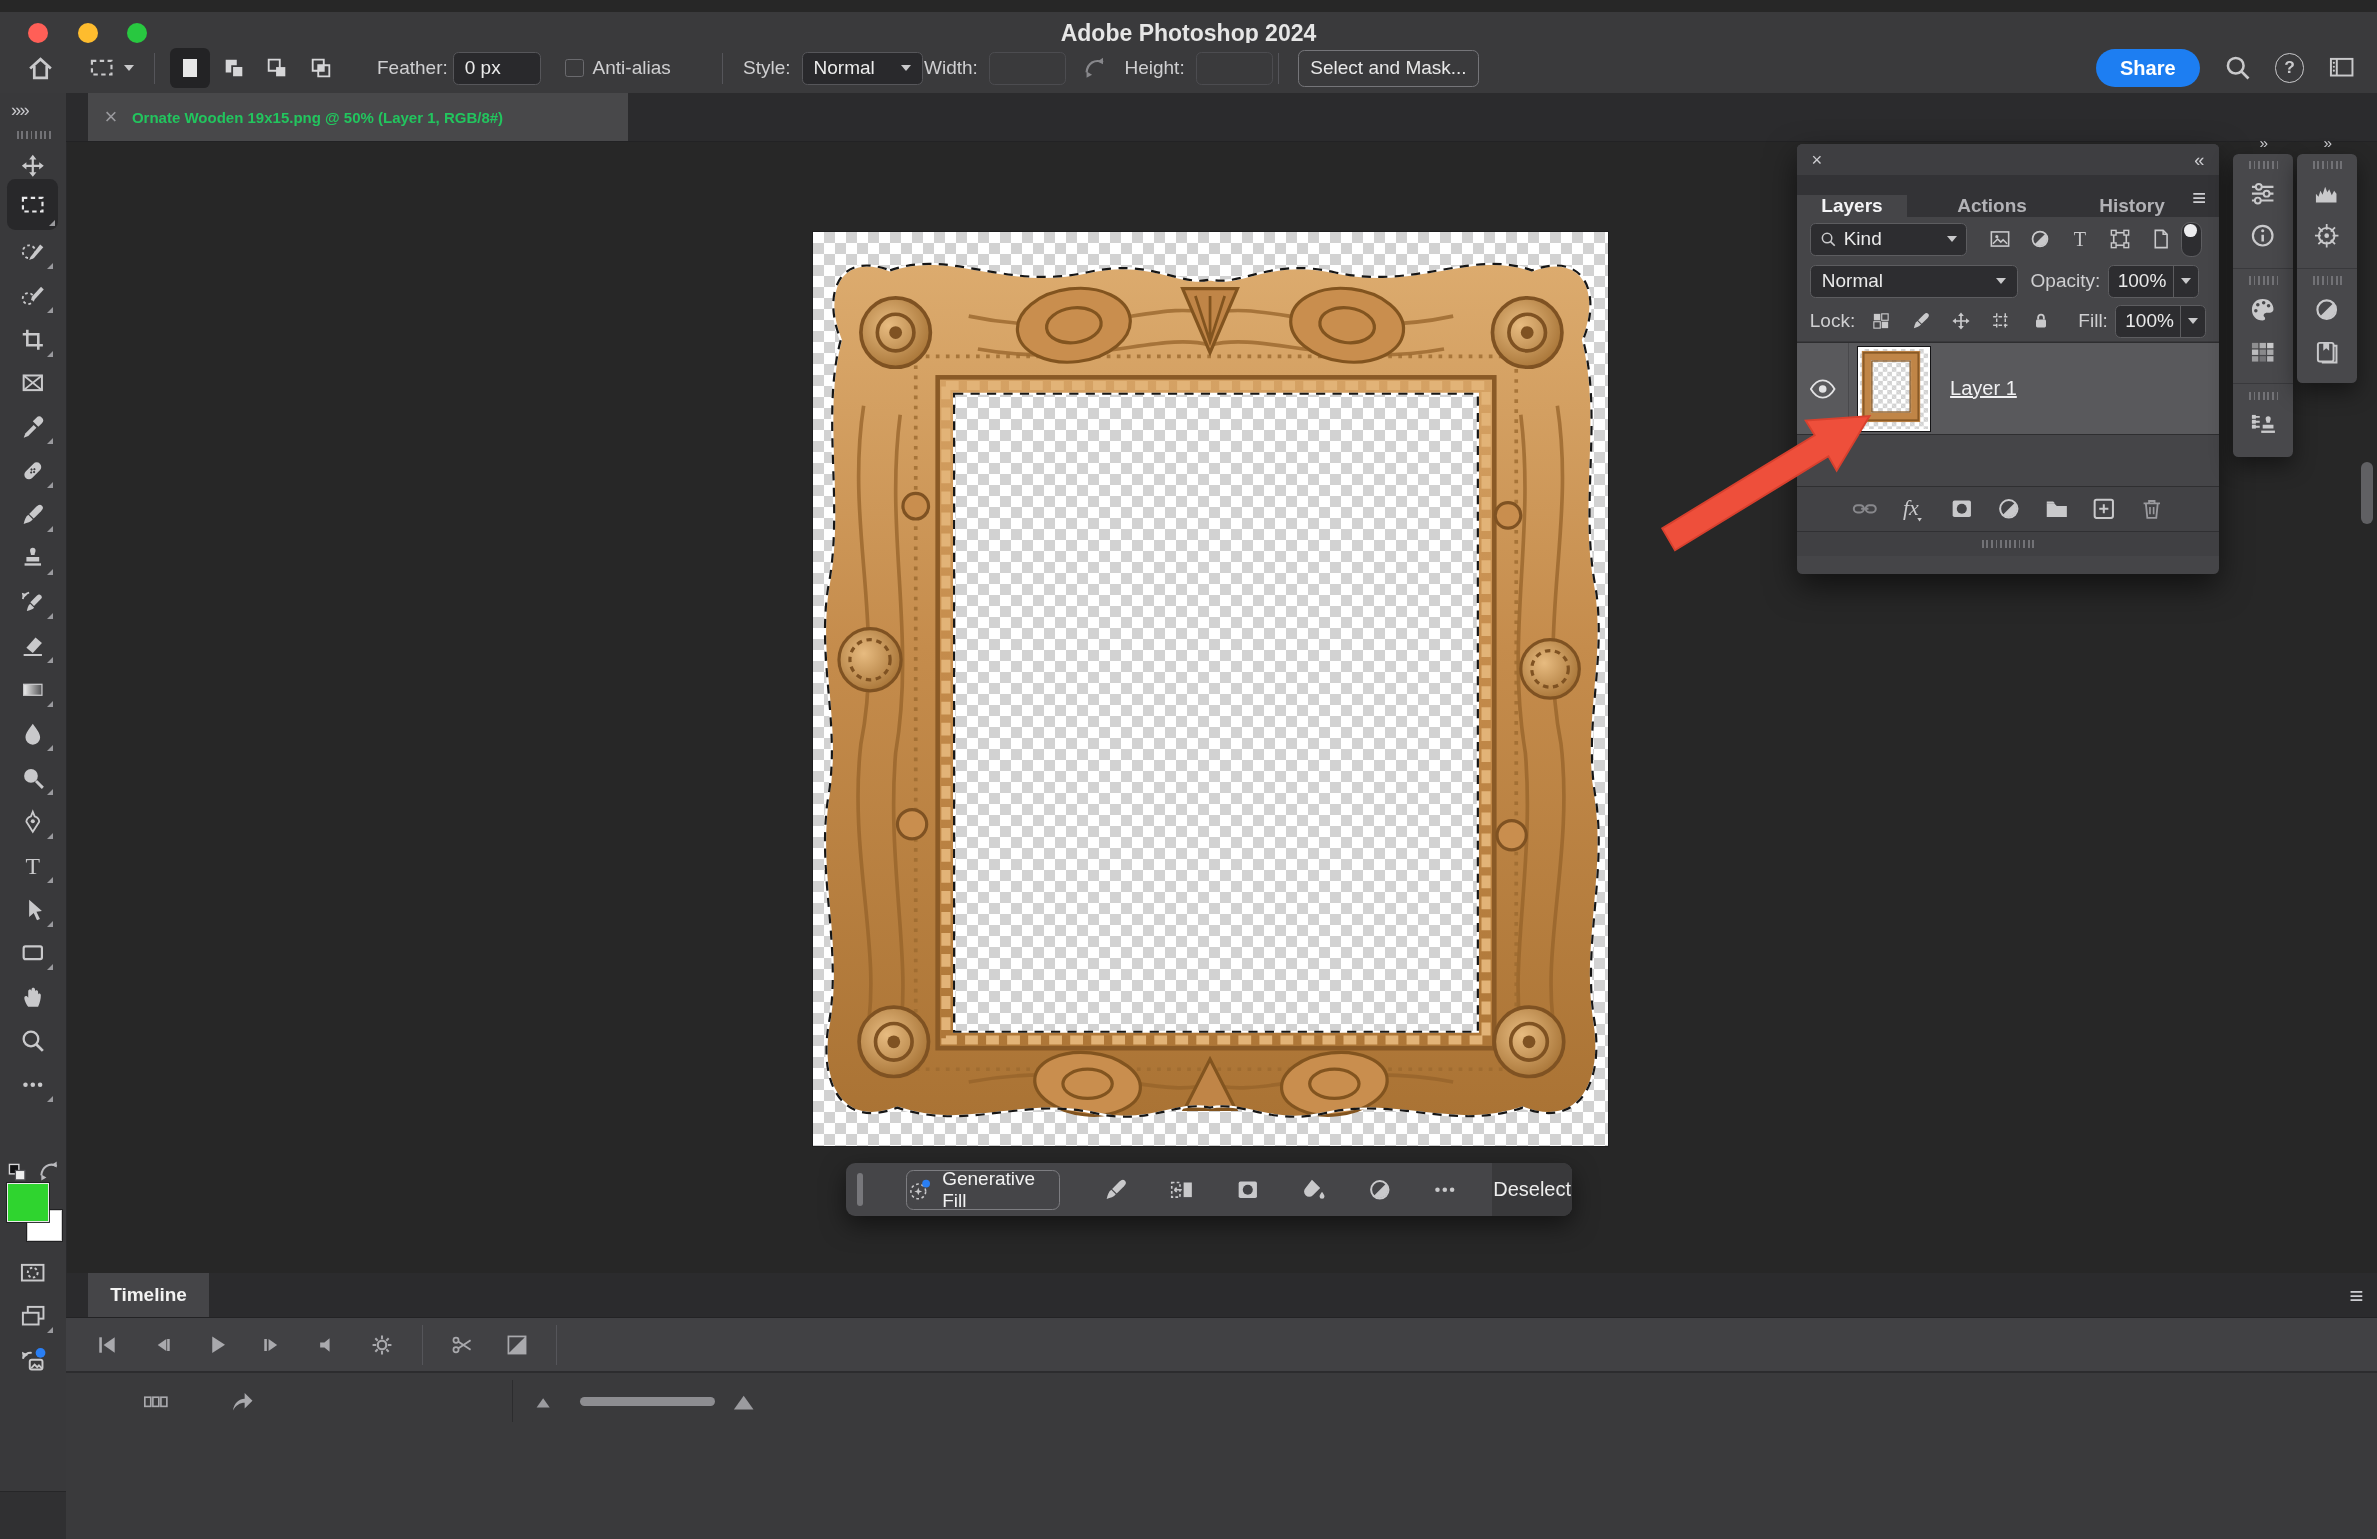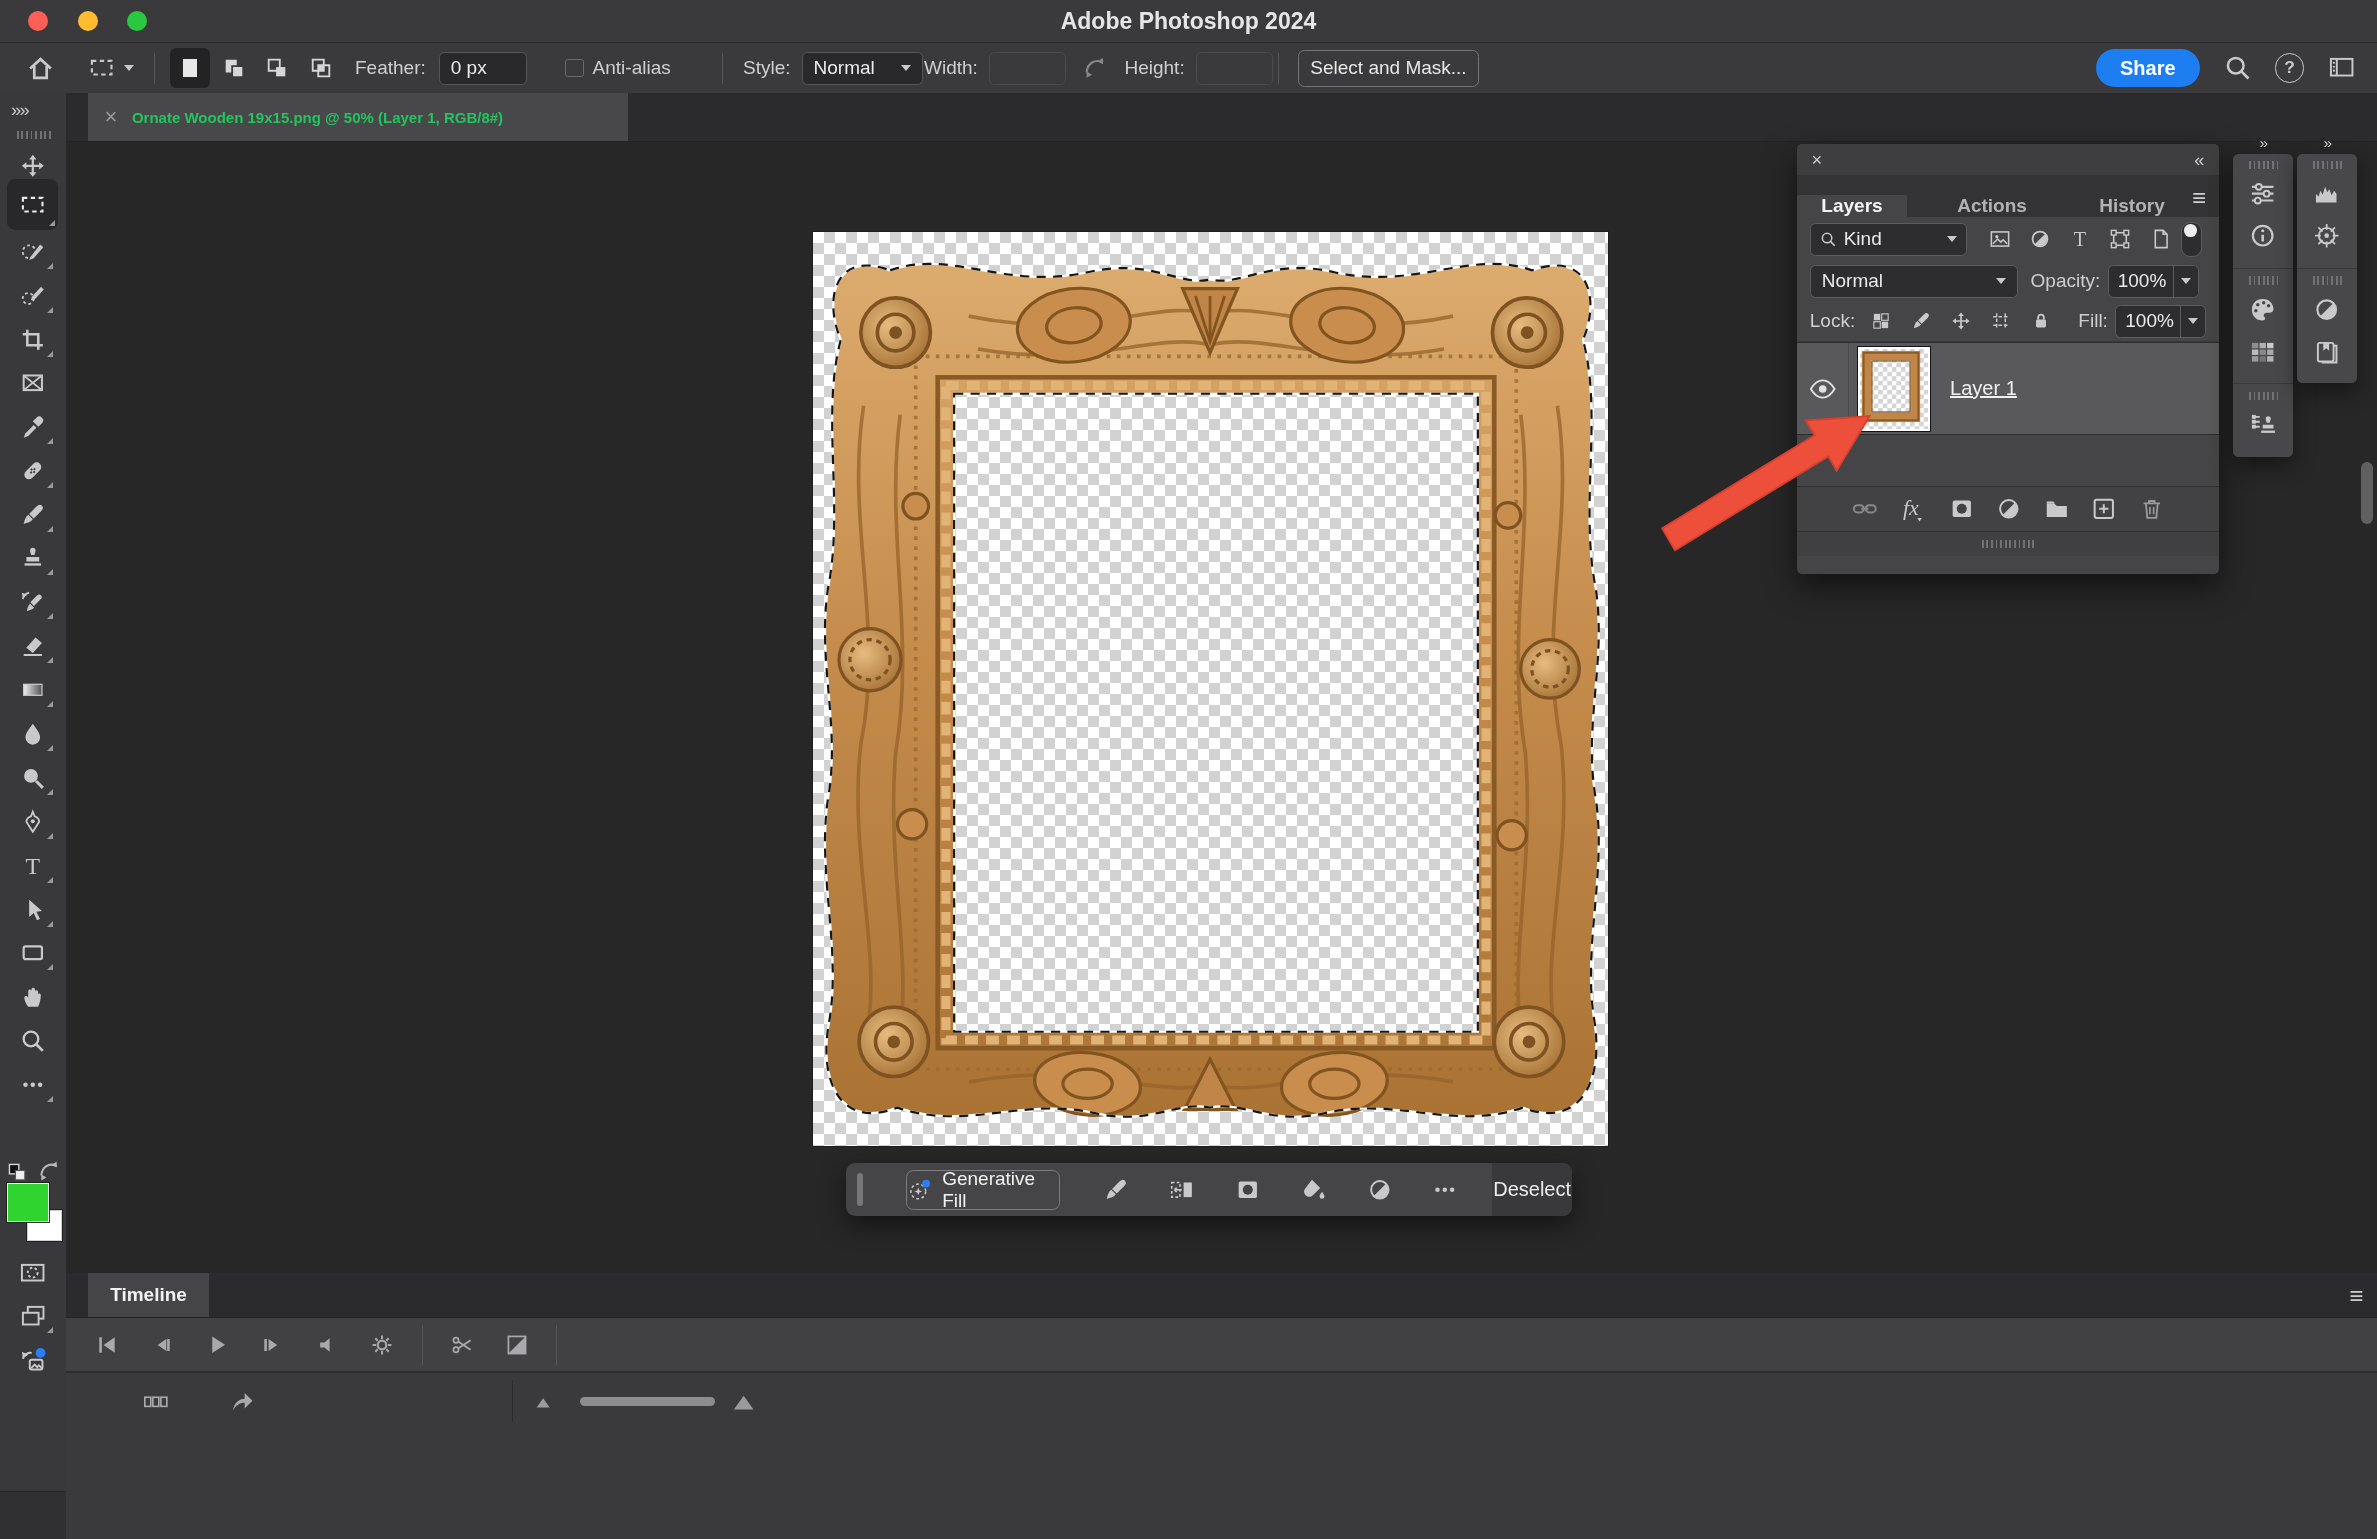--- a/index.html
+++ b/index.html
@@ -10,21 +10,21 @@
   .dim{color:#87878b;}
   .lbl{font-size:19px;color:#cfcfd1;}
   .fld{background:#2d2d30;border:0.9px solid #5d5d60;border-radius:5.5px;color:#eaeaea;
        font-size:19px;display:flex;align-items:center;box-sizing:border-box;}
   .chev{width:0;height:0;border-left:5.5px solid transparent;border-right:5.5px solid transparent;
         border-top:6.4px solid #c9c9cb;}
   .vsep{width:0.9px;background:#55555a;height:31px;}
   .ribbed{background:repeating-linear-gradient(90deg,#72727600 0 0.9px,#727276 0.9px 2.7px,#72727600 2.7px 4.6px);
           height:8.2px;width:35px;}
   
-  #titlebar{left:0;top:0;width:2377px;height:42px;background:#3a3a3c;border-bottom:0.9px solid #29292b;}
+  #titlebar{left:0;top:12px;width:2377px;height:42px;background:#3a3a3c;border-bottom:0.9px solid #29292b;}
   .tl-dot{width:20px;height:20px;border-radius:50%;position:absolute;top:11px;}
   #title-text{width:100%;text-align:center;line-height:42px;font-size:23px;color:#e6e6e6;font-weight:700;}
   
   #optionsbar{left:0;top:43px;width:2377px;height:50px;background:#3a3a3c;border-bottom:0.9px solid #252527;}
   #optionsbar .cluster{position:absolute;top:0;height:50px;display:flex;align-items:center;gap:9.1px;}
   .mode-btn{width:40px;height:40px;display:flex;align-items:center;justify-content:center;border-radius:6.4px;}
   .mode-btn.active{background:#232325;}
   .inputbox{background:#29292c;border:0.9px solid #56565a;border-radius:5.5px;height:33px;box-sizing:border-box;
             color:#ececec;font-size:19px;display:flex;align-items:center;padding:0 11px;}
   .ghostbox{background:transparent;border:0.9px solid #4c4c50;border-radius:5.5px;height:33px;width:77px;box-sizing:border-box;}
@@ -451,21 +451,21 @@
           </svg>
         </div>
     <div class="mode-btn">
           <svg width="24" height="24" viewBox="0 0 26 26">
             <path d="M4 4 h12 v12 H4 z" fill="none" stroke="#d6d6d8" stroke-width="2"></path>
             <path d="M10 10 h12 v12 H10 z" fill="none" stroke="#d6d6d8" stroke-width="2"></path>
             <rect x="10" y="10" width="6" height="6" fill="#d6d6d8"></rect>
           </svg>
         </div>
   </div>
-  <div class="cluster" style="left:355px;gap:13px">
+  <div class="cluster" style="left:377px;gap:5px">
     <span class="lbl">Feather:</span>
     <div class="inputbox" style="width:88px">
           <span>0 px</span>
         </div>
   </div>
   <div class="cluster" style="left:565px;gap:9.1px">
     <div style="width:16.5px;height:16.5px;border:1.4px solid #6a6a6e;border-radius:2.7px"></div>
     <span class="lbl dim">Anti-alias</span>
   </div>
   <div class="cluster" style="left:722px">

